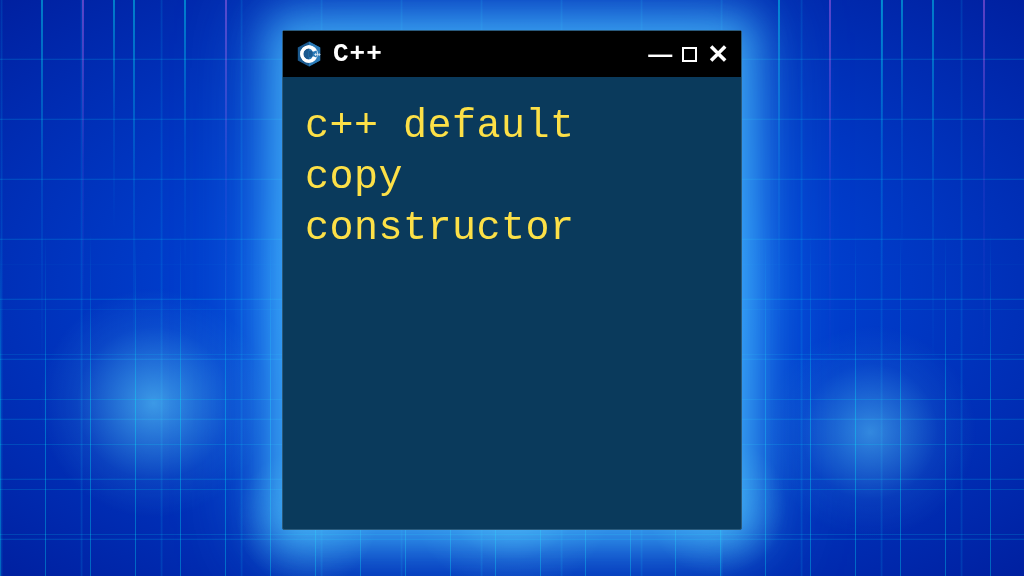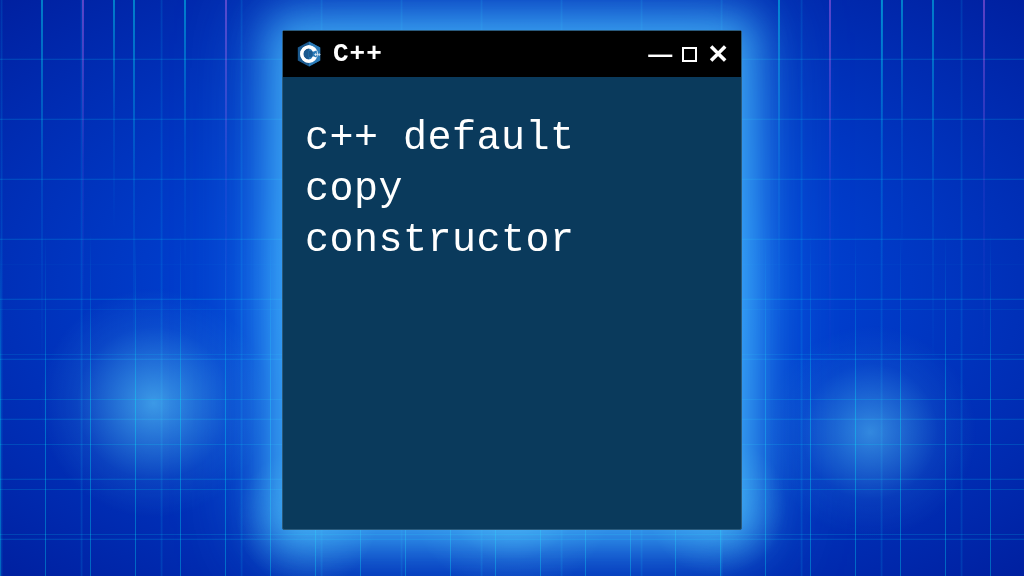--- a/index.html
+++ b/index.html
@@ -82,26 +82,25 @@
       flex: 1; letter-spacing: 1px;
     }
     .controls { display: flex; gap: 10px; align-items: center; }
     .ctl { color: #fff; font-size: 24px; line-height: 1; cursor: pointer;
       font-family: Arial, sans-serif; user-select: none; }
     .min { font-weight: bold; }
     .max { width: 15px; height: 15px; border: 2.5px solid #fff; display: inline-block; }
     .close { font-size: 26px; font-weight: bold; }
     .content {
       flex: 1; padding: 24px 22px;
-      color: #ffffff;
+      color: #fde047;
       font-size: 40px; line-height: 1.28;
       font-family: 'Consolas', 'Courier New', monospace;
       white-space: pre-line;
       letter-spacing: .5px;
-      margin-top: 12px;
     }
   </style>
 </head>
 <body>
 
 <div class="bg"></div>
 <div class="streams">
   <div class="stream"></div>
     <div class="stream pink"></div>
     <div class="stream"></div>

